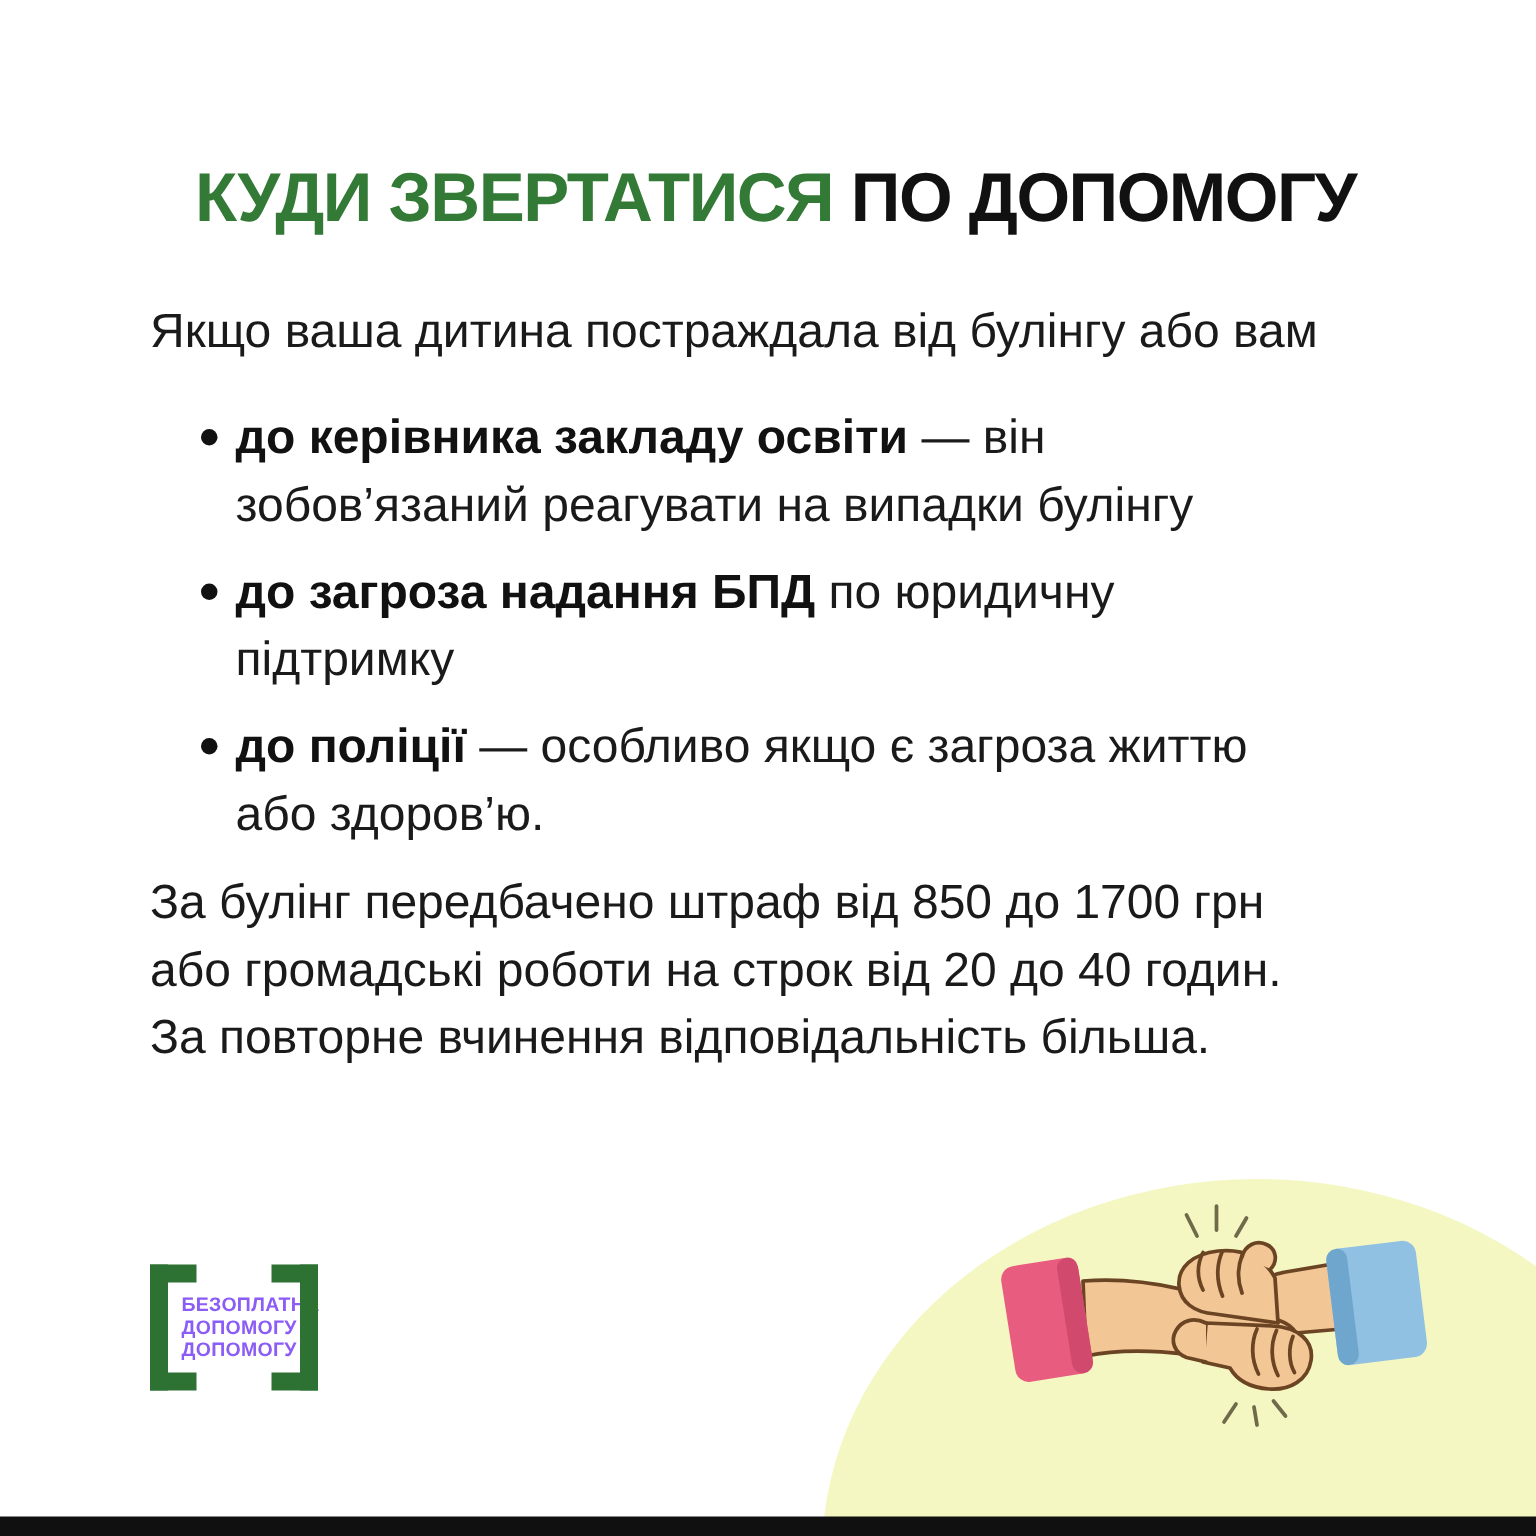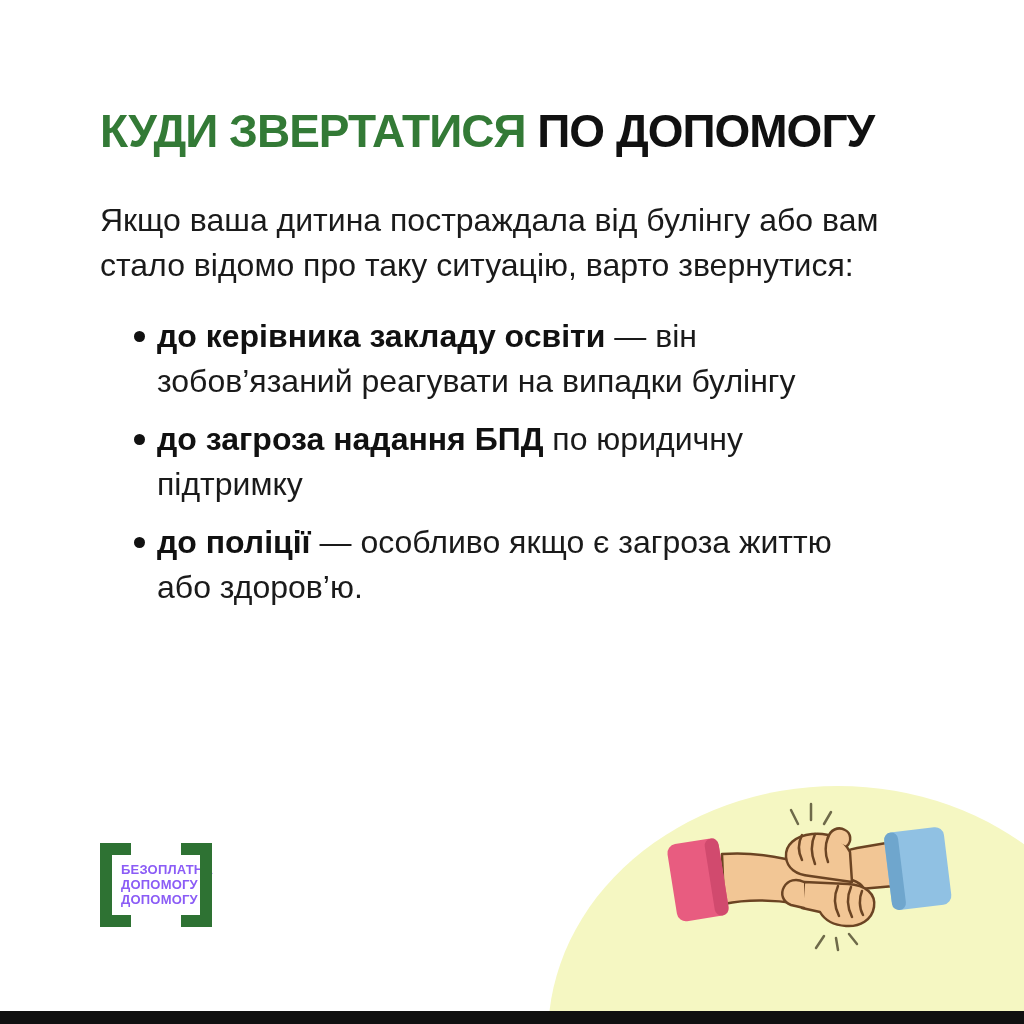--- a/index.html
+++ b/index.html
@@ -4,21 +4,21 @@
 <style>
   html,body { margin:0; padding:0; }
   .page {
     position:relative; width:1024px; height:1024px;
     background:#ffffff; overflow:hidden;
     font-family:"Liberation Sans", sans-serif; color:#1a1a1a;
   }
   .content { position:relative; z-index:3; padding:106px 90px 0 100px; }
   h1.title {
     margin:0 0 40px 0; font-size:46px; line-height:1.12; font-weight:800;
-    letter-spacing:-1px; color:#111; white-space:nowrap;
+    letter-spacing:-1px; color:#111; white-space:nowrap;text-align:center;
   }
   h1.title .green { color:#337a36; }
   .intro { margin:0 0 26px 0; font-size:32px; line-height:45px; }
   ul.bullets { list-style:none; margin:0 0 14px 0; padding:0 0 0 34px; }
   ul.bullets li { display:flex; gap:12px; margin-bottom:13px; }
   .dot { flex:0 0 auto; width:11px; height:11px; border-radius:50%; background:#111; margin-top:17px; }
   .btext { font-size:32px; line-height:45px; max-width:700px; }
   .btext b { font-weight:700; color:#111; }
   .penalty { margin:0; font-size:32px; line-height:45px; }
 
@@ -47,38 +47,42 @@
 </head>
 <body>
 
 <div class="page">
 
   <div class="content">
     <h1 class="title"><span class="green">КУДИ ЗВЕРТАТИСЯ</span> <span>ПО ДОПОМОГУ</span></h1>
 
     <p class="intro">
       <span style="display:block">Якщо ваша дитина постраждала від булінгу або вам</span>
-      <span style="display:block">стало відомо про таку ситуацію, варто звернутися:</span>
     </p>
 
     <ul class="bullets">
       <li>
         <span class="dot"></span>
         <span class="btext"><b>до керівника закладу освіти</b><span> — він зобов’язаний реагувати на випадки булінгу</span></span>
       </li>
       <li>
         <span class="dot"></span>
         <span class="btext"><b>до загроза надання БПД</b><span> по юридичну підтримку</span></span>
       </li>
       <li>
         <span class="dot"></span>
         <span class="btext"><b>до поліції</b><span> — особливо якщо є загроза життю або здоров’ю.</span></span>
       </li>
     </ul>
 
+    <p class="penalty">
+      <span style="display:block">За булінг передбачено штраф від 850 до 1700 грн</span>
+      <span style="display:block">або громадські роботи на строк від 20 до 40 годин.</span>
+      <span style="display:block">За повторне вчинення відповідальність більша.</span>
+    </p>
   </div>
 
   <div class="blob"></div>
 
   <svg class="handshake" width="330" height="175" viewBox="0 0 330 175" aria-hidden="true">
     <g stroke="#6b4423" stroke-width="2.5" fill="#f2c695" stroke-linejoin="round" stroke-linecap="round">
 
       <path d="M252,52 L205,60 C188,63 180,72 182,84 C184,96 194,102 208,101 L254,97 Z"></path>
 
       <path d="M70,66 C120,62 160,78 200,92 C212,96 216,104 212,114 C208,124 198,127 186,124 C140,112 100,110 72,116 Z"></path>

